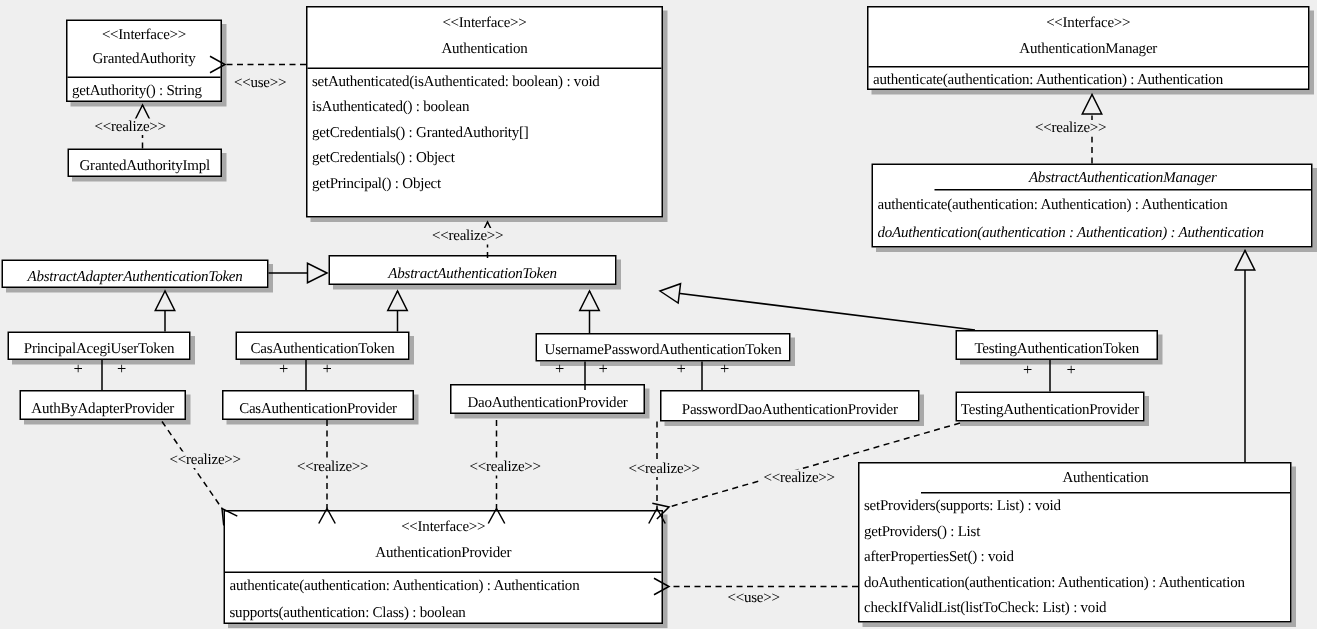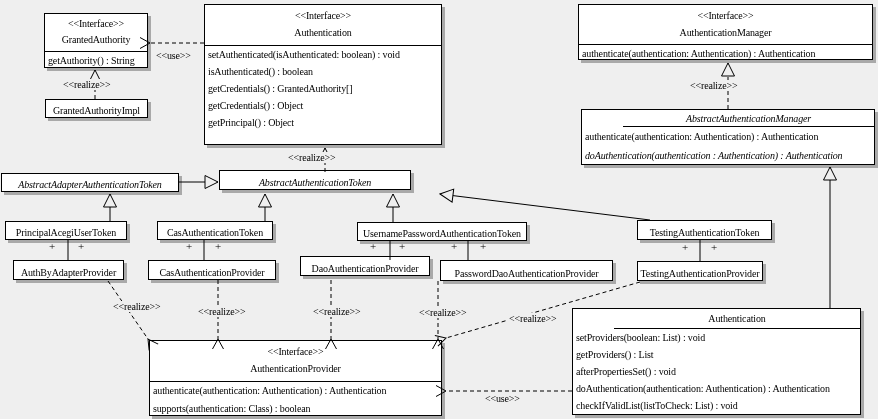--- a/index.html
+++ b/index.html
@@ -170,21 +170,21 @@
       <div class="m">authenticate(authentication: Authentication) : Authentication</div>
       <div class="m">supports(authentication: Class) : boolean</div>
     </div>
   </div>
 
   <div class="box" style="left:572px;top:308px;width:289px;height:107px">
     <div class="title one" style="height:19px">
       <div class="cname" style="line-height:18px">Authentication</div>
     </div>
     <div class="methods">
-      <div class="m">setProviders(boolean: List) : void</div>
+      <div class="m">setProviders(supports: List) : void</div>
       <div class="m">getProviders() : List</div>
       <div class="m">afterPropertiesSet() : void</div>
       <div class="m">doAuthentication(authentication: Authentication) : Authentication</div>
       <div class="m">checkIfValidList(listToCheck: List) : void</div>
     </div>
   </div>
 
   <div class="lbl" style="left:155px;top:50px">&lt;&lt;use&gt;&gt;</div>
   <div class="lbl" style="left:62px;top:79px">&lt;&lt;realize&gt;&gt;</div>
   <div class="lbl" style="left:287px;top:152px">&lt;&lt;realize&gt;&gt;</div>

